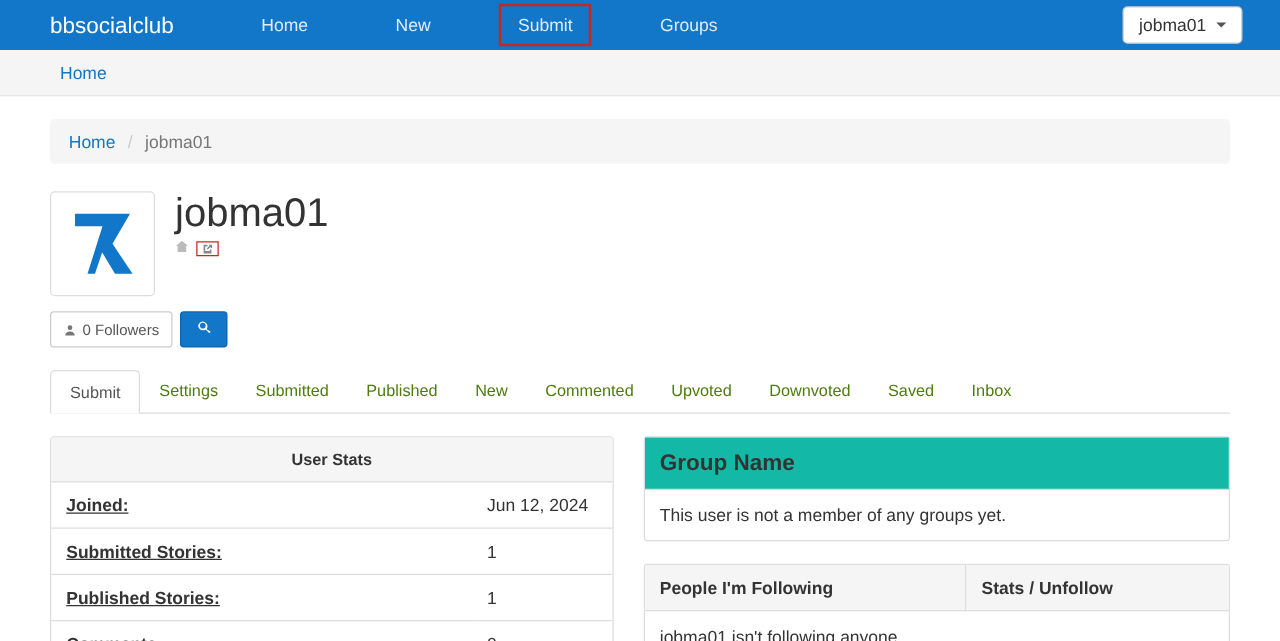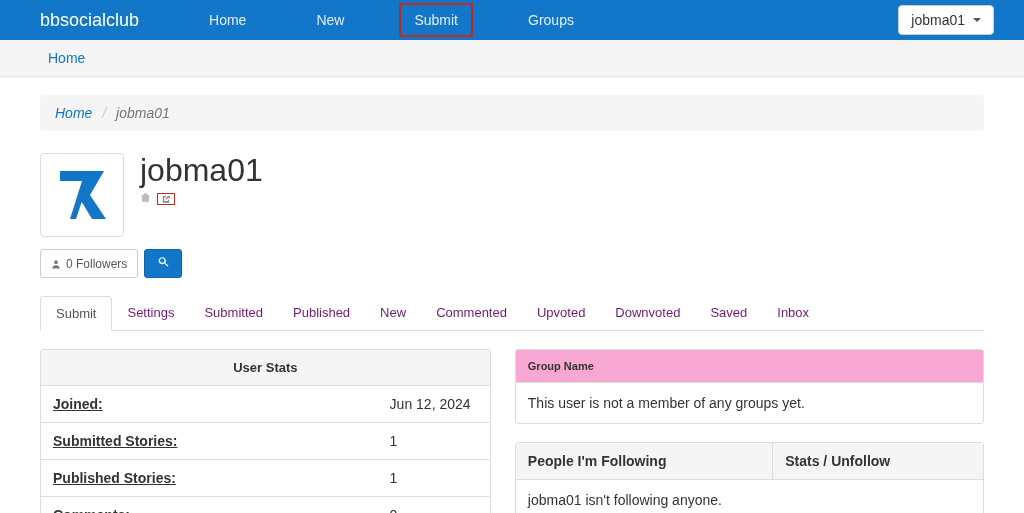--- a/index.html
+++ b/index.html
@@ -11,48 +11,48 @@
 .nav-item { color: #e1eef6; font-size: 14px; text-decoration: none; padding: 10px 15px; display: inline-block; }
 .nav-item.highlighted { border: 2px solid #c22a20; padding: 7px 13px; }
 .user-dropdown { background: #fff; border: 1px solid #ccc; border-radius: 4px; padding: 6px 12px; font-size: 14px; color: #333; cursor: pointer; display: flex; align-items: center; gap: 8px; margin-right: 15px;}
 .caret { display: inline-block; width: 0; height: 0; border-left: 4px solid transparent; border-right: 4px solid transparent; border-top: 4px solid #555; }
 
 .subhead { background: #f5f5f5; padding: 10px 15px 10px 48px; border-bottom: 1px solid #e5e5e5; }
 .subhead a { color: #1276c9; text-decoration: none; }
 
 .container { padding: 0 40px; }
 
-.breadcrumb { background: #f5f5f5; border-radius: 4px; padding: 10px 15px; margin-top: 18px; font-size: 14px; color: #777; font-style: italic; }
+.breadcrumb { background: #f5f5f5; border-radius: 4px; padding: 10px 15px; margin-top: 18px; font-size: 14px; color: #777; }
 .breadcrumb a { color: #1276c9; text-decoration: none; }
 .breadcrumb .sep { padding: 0 6px; color: #ccc; }
 
 .profile-header { display: flex; align-items: flex-start; margin-top: 22px; gap: 16px; }
 .avatar-box { width: 84px; height: 84px; border: 1px solid #ddd; border-radius: 4px; padding: 6px; display: flex; align-items: center; justify-content: center; background: #fff; }
 .avatar-svg { width: 60px; height: 64px; }
 .profile-title h1 { font-size: 32px; font-weight: 500; color: #333; line-height: 1.1; }
 .profile-badges { margin-top: 4px; display: flex; gap: 6px; align-items: center; }
 .mini-icon { color: #bbb; font-size: 11px; }
 .badge-outline { border: 1px solid #c22a20; padding: 0 3px; display: inline-flex; align-items: center; }
 
 .btn-row { display: flex; gap: 0; margin-top: 12px; }
 .btn-outline { background: #fff; border: 1px solid #ccc; padding: 6px 10px; font-size: 12px; color: #555; display: flex; align-items: center; gap: 5px; cursor: pointer; border-radius: 3px; }
 .btn-primary { background: #1276c9; border: 1px solid #0f64aa; color: #fff; padding: 6px 12px; font-size: 12px; margin-left: 6px; cursor: pointer; border-radius: 3px; }
 .btn-row .btn-outline + .btn-outline { margin-left: 6px; }
 .user-ico { width: 10px; height: 10px; }
 
 .tabs { display: flex; border-bottom: 1px solid #ddd; margin-top: 18px; }
-.tab { padding: 9px 15px; font-size: 13px; color: #701a75; cursor: pointer; text-decoration: none; }
+.tab { padding: 9px 15px; font-size: 13px; color: #4d7c0f; cursor: pointer; text-decoration: none; }
 .tab.active { color: #555; border: 1px solid #ddd; border-bottom: 1px solid #fff; border-radius: 4px 4px 0 0; margin-bottom: -1px; background: #fff; }
 
 .columns { display: flex; gap: 24px; margin-top: 18px; }
 .col-left { flex: 1 1 49%; }
 .col-right { flex: 1 1 51%; }
 
 .panel { border: 1px solid #ddd; border-radius: 3px; margin-bottom: 18px; }
-.panel-heading { background: #f9a8d4; padding: 10px 12px; font-size: 11px; font-weight: bold; color: #333; border-bottom: 1px solid #ddd; }
+.panel-heading { background: #14b8a6; padding: 10px 12px; font-size: 18px; font-weight: bold; color: #333; border-bottom: 1px solid #ddd; }
 .panel-body { padding: 12px; font-size: 14px; color: #333; }
 
 .stats-table { width: 100%; border-collapse: collapse; }
 .stats-table td { padding: 10px 12px; border-top: 1px solid #ddd; font-size: 14px; }
 .stats-table tr:first-child td { border-top: none; background: #f5f5f5; font-weight: bold; font-size: 13px; text-align: center; }
 .stats-table tr:not(:first-child) td:first-child { font-weight: bold; width: 75%; text-decoration: underline; }
 .panel.table-panel .panel-body { padding: 0; }
 
 .follow-table { width: 100%; border-collapse: collapse; }
 .follow-table th { background: #f5f5f5; padding: 10px 12px; text-align: left; font-size: 14px; font-weight: bold; border-bottom: 1px solid #ddd; }

